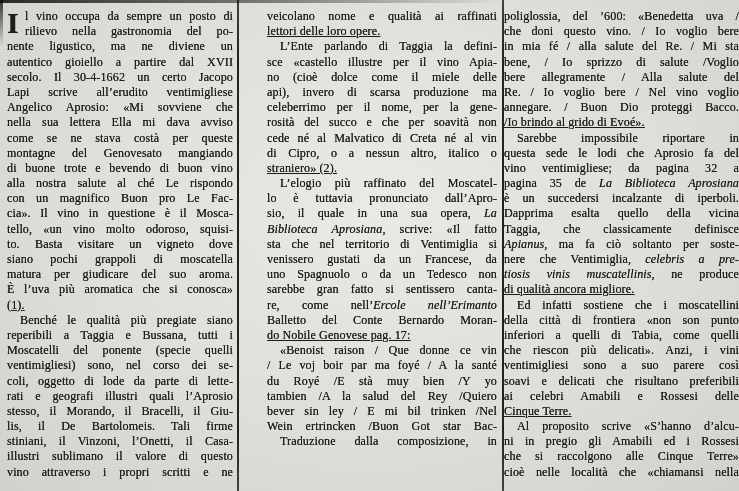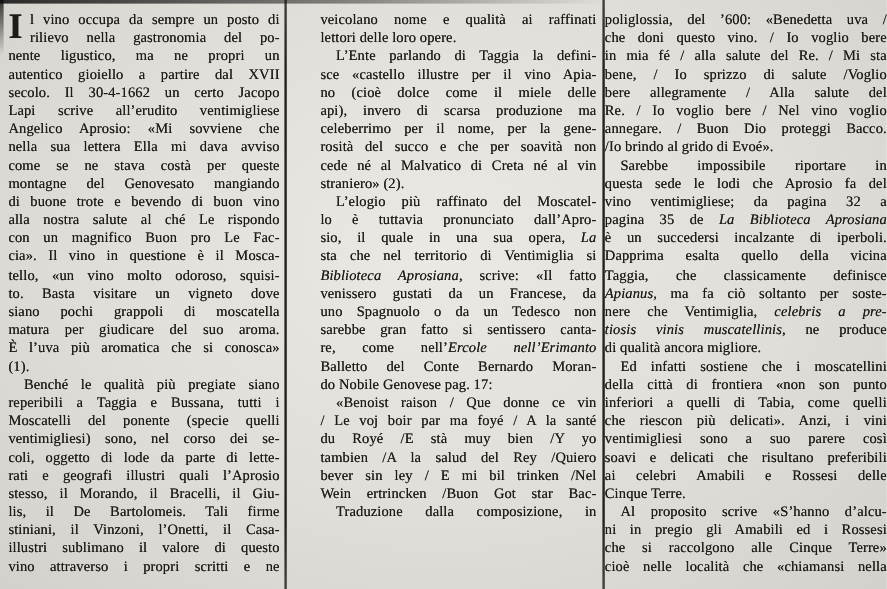--- a/index.html
+++ b/index.html
@@ -34,21 +34,21 @@
   }
   .rule1{margin-left:4px;}
   .rule2{margin-left:5px;}
   .para{position:relative;}
   .line{
     height:var(--lh);
     text-align:justify;
     text-align-last:justify;
     white-space:nowrap;
   }
-  .line.end{text-align-last:left;}
+  .line.end{text-align-last:left;text-decoration:underline;}
   .line.first{padding-left:13px;}
   .line.cap{padding-left:18px;}
   .dropcap{
     position:absolute;left:0;top:0;
     font-size:30px;line-height:28px;font-weight:bold;
   }
   i{font-style:italic;}
   .artifact-top{
     position:absolute;top:0;left:0;width:520px;height:3px;
     background:linear-gradient(to right, rgba(12,12,12,.85), rgba(12,12,12,.45) 55%, rgba(12,12,12,0) 97%);
@@ -63,21 +63,21 @@
 
 <div class="page">
   <div class="artifact-top"></div>
   <div class="artifact-left"></div>
 
   <div class="col col1">
       <div class="para">
         <span class="dropcap">I</span>
         <div class="line cap">l vino occupa da sempre un posto di</div>
         <div class="line cap">rilievo nella gastronomia del po-</div>
-        <div class="line">nente ligustico, ma ne propri un</div>
+        <div class="line">nente ligustico, ma ne diviene un</div>
         <div class="line">autentico gioiello a partire dal XVII</div>
         <div class="line">secolo. Il 30-4-1662 un certo Jacopo</div>
         <div class="line">Lapi scrive all’erudito ventimigliese</div>
         <div class="line">Angelico Aprosio: «Mi sovviene che</div>
         <div class="line">nella sua lettera Ella mi dava avviso</div>
         <div class="line">come se ne stava costà per queste</div>
         <div class="line">montagne del Genovesato mangiando</div>
         <div class="line">di buone trote e bevendo di buon vino</div>
         <div class="line">alla nostra salute al ché Le rispondo</div>
         <div class="line">con un magnifico Buon pro Le Fac-</div>
@@ -110,28 +110,29 @@
         <div class="line end">lettori delle loro opere.</div>
       </div>
       <div class="para">
         <div class="line first">L’Ente parlando di Taggia la defini-</div>
         <div class="line">sce «castello illustre per il vino Apia-</div>
         <div class="line">no (cioè dolce come il miele delle</div>
         <div class="line">api), invero di scarsa produzione ma</div>
         <div class="line">celeberrimo per il nome, per la gene-</div>
         <div class="line">rosità del succo e che per soavità non</div>
         <div class="line">cede né al Malvatico di Creta né al vin</div>
+        <div class="line">di Cipro, o a nessun altro, italico o</div>
         <div class="line end">straniero» (2).</div>
       </div>
       <div class="para">
         <div class="line first">L’elogio più raffinato del Moscatel-</div>
         <div class="line">lo è tuttavia pronunciato dall’Apro-</div>
         <div class="line">sio, il quale in una sua opera, <i>La</i></div>
+        <div class="line"><i>Biblioteca Aprosiana</i>, scrive: «Il fatto</div>
         <div class="line">sta che nel territorio di Ventimiglia si</div>
-        <div class="line"><i>Biblioteca Aprosiana</i>, scrive: «Il fatto</div>
         <div class="line">venissero gustati da un Francese, da</div>
         <div class="line">uno Spagnuolo o da un Tedesco non</div>
         <div class="line">sarebbe gran fatto si sentissero canta-</div>
         <div class="line">re, come nell’<i>Ercole nell’Erimanto</i></div>
         <div class="line">Balletto del Conte Bernardo Moran-</div>
         <div class="line end">do Nobile Genovese pag. 17:</div>
       </div>
       <div class="para">
         <div class="line first">«Benoist raison / Que donne ce vin</div>
         <div class="line">/ Le voj boir par ma foyé / A la santé</div>

